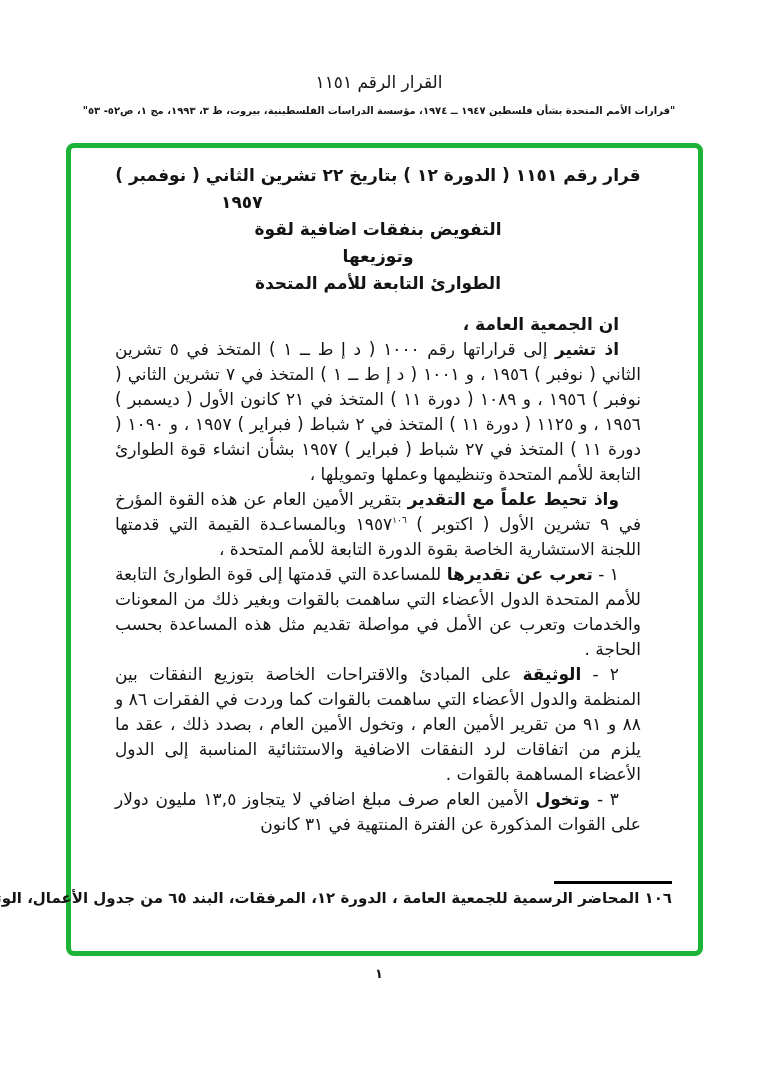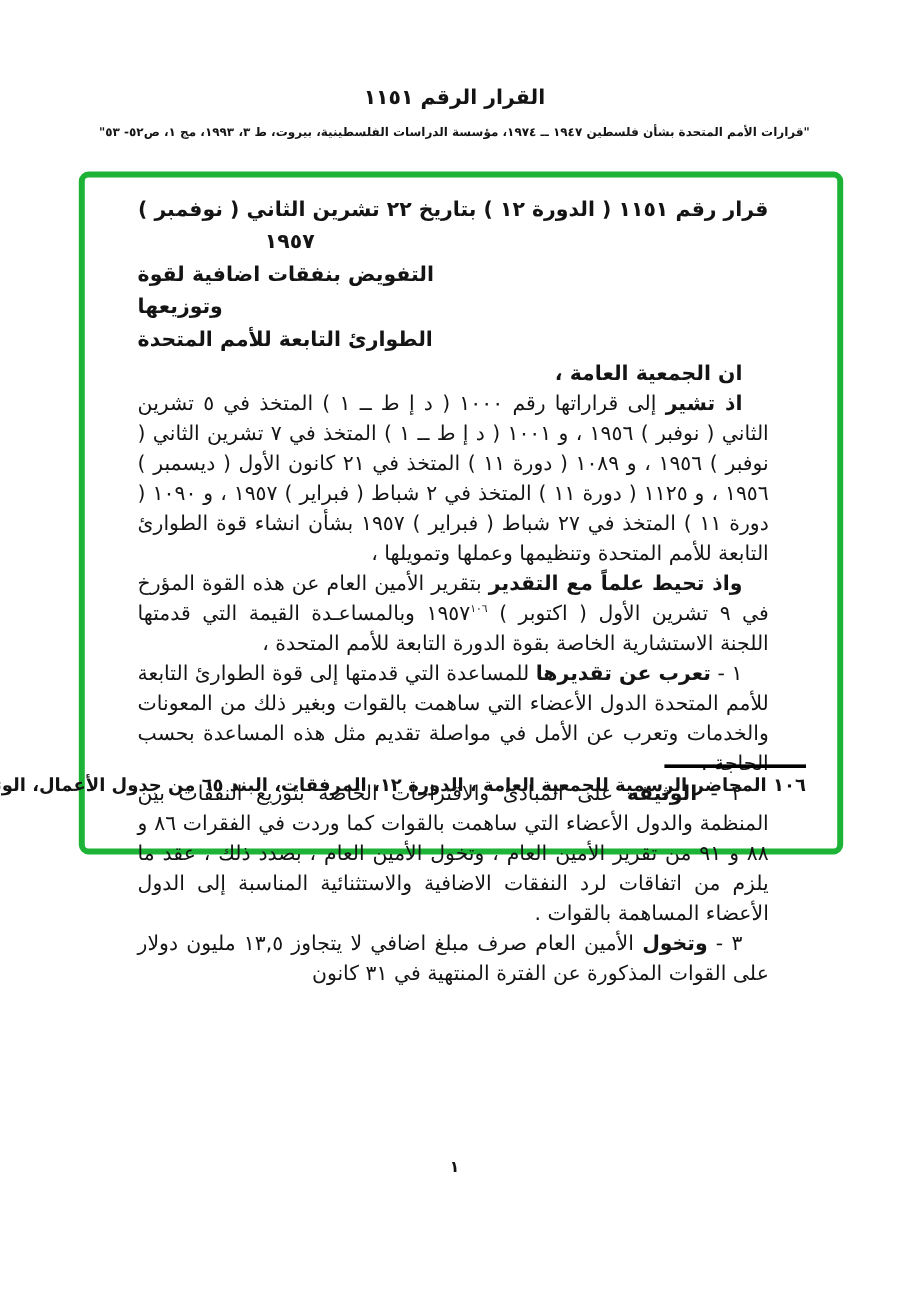--- a/index.html
+++ b/index.html
@@ -15,40 +15,40 @@
     color: #141414;
     overflow: hidden;
   }
   .doc-title {
     position: absolute;
     top: 72px;
     left: 0;
     right: 0;
     text-align: center;
     font-size: 17px;
-    font-weight: bold;
+    font-weight: normal;
     direction: rtl;
   }
   .source-line {
     position: absolute;
     top: 105px;
     left: 0;
     right: 0;
     text-align: center;
     font-size: 10px;
     font-weight: bold;
     direction: rtl;
     white-space: nowrap;
   }
   .doc-frame {
     position: absolute;
     left: 66px;
     top: 143px;
     width: 637px;
-    height: 569px;
+    height: 813px;
     box-sizing: border-box;
     border: 5px solid #1db337;
     border-radius: 8px;
     background: #ffffff;
   }
   .doc-content {
     direction: rtl;
     padding: 14px 57px 0 44px;
     height: 700px;
     overflow: hidden;
@@ -64,23 +64,23 @@
   }
   .doc-heading-line2 {
     text-align: right;
     padding-left: 0;
     margin-left: 106px;
     direction: rtl;
     text-align: left;
   }
   .doc-subtitle {
     font-weight: bold;
-    text-align: left;
+    text-align: center;
     line-height: 27px;
-    margin-bottom: 3px;
+    margin-bottom: 15px;
   }
   .body-para {
     margin: 0;
     text-align: justify;
     text-indent: 22px;
   }
   .body-para .b {
     font-weight: bold;
   }
   .body-para sup {

